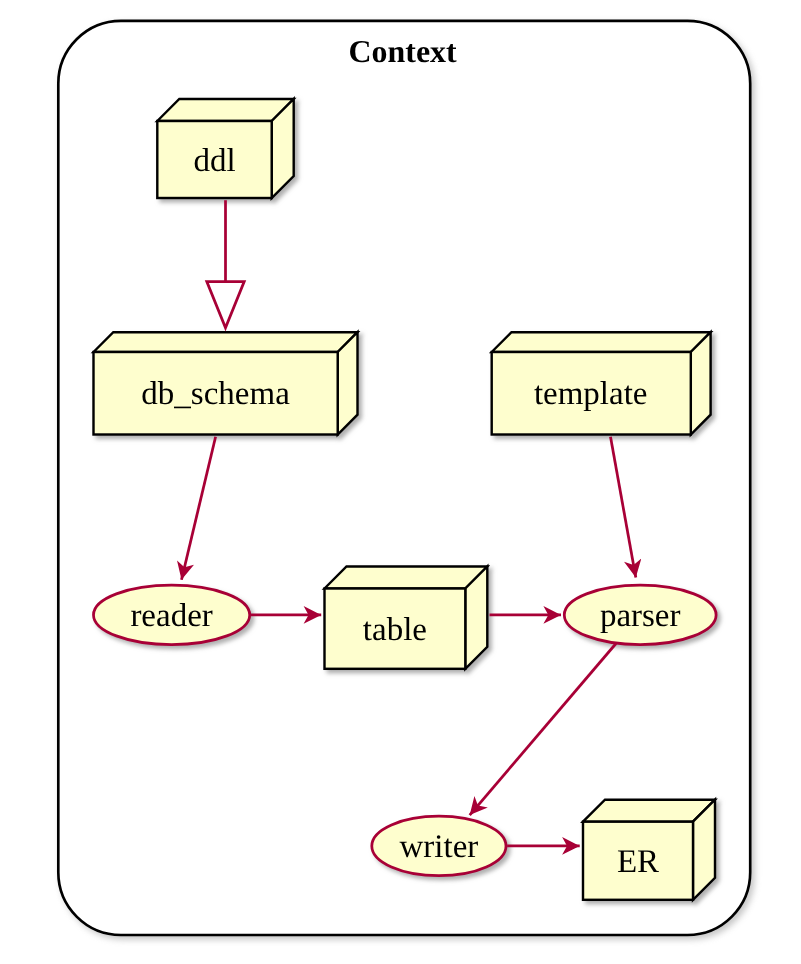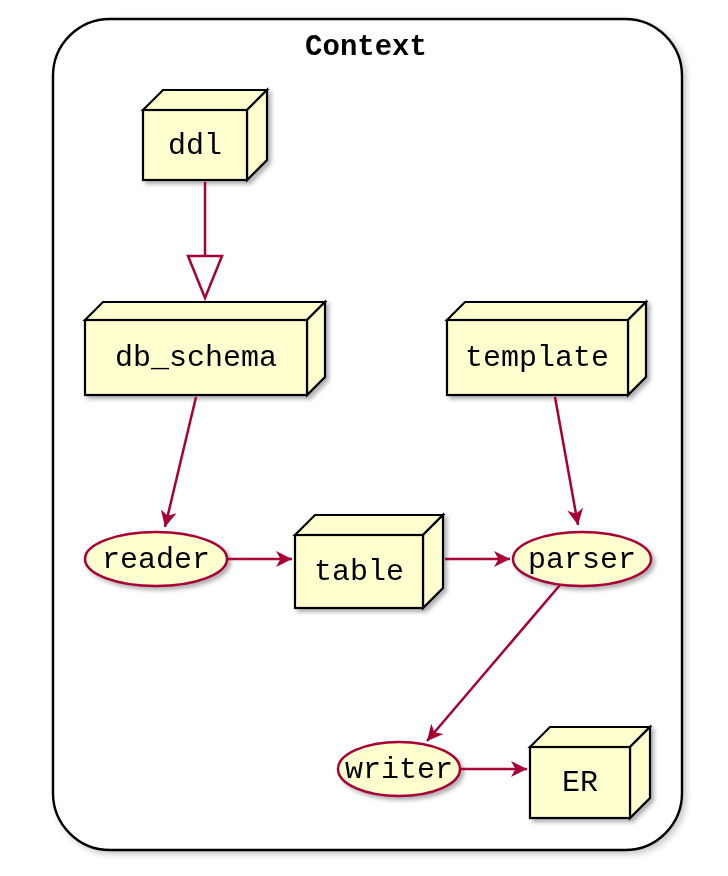--- a/index.html
+++ b/index.html
@@ -1,21 +1,21 @@
 <!DOCTYPE html>
 <html><head>
 <meta charset="utf-8">
 <style>
   html, body { margin: 0; padding: 0; background: #ffffff; }
   .stage {
     position: relative;
     width: 728px;
     height: 876px;
     background: #ffffff;
-    font-family: Liberation Mono, monospace;
+    font-family: Liberation Serif, serif;
     overflow: hidden;
   }
   svg { display: block; }
   .shadow { filter: drop-shadow(3px 3px 2px rgba(110,110,110,0.55)); }
   .soft-shadow { filter: drop-shadow(3px 3px 3px rgba(130,130,130,0.45)); }
   .box-face { fill: #FEFECE; stroke: #000000; stroke-width: 2.2; stroke-linejoin: miter; }
   .usecase { fill: #FEFECE; stroke: #A80036; stroke-width: 2.5; }
   .edge { stroke: #A80036; stroke-width: 2.5; fill: none; }
   .open-tri { fill: #ffffff; stroke: #A80036; stroke-width: 2.5; stroke-linejoin: miter; }
   .node-label { font-size: 30px; fill: #000000; text-anchor: middle; dominant-baseline: central; }

